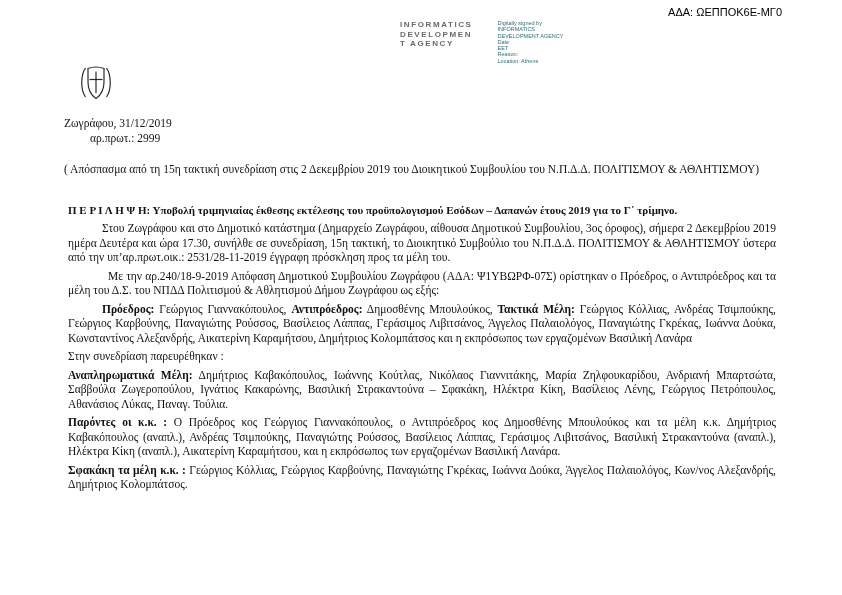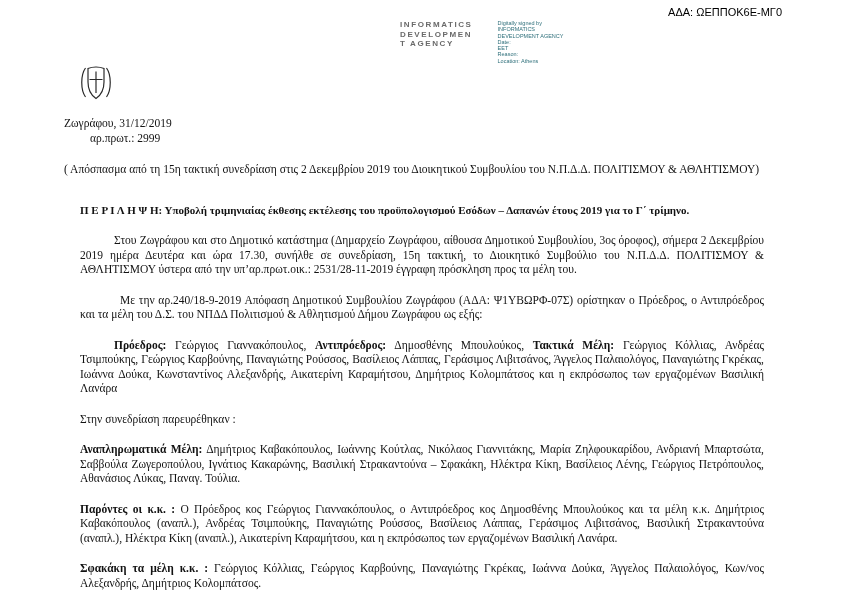--- a/index.html
+++ b/index.html
@@ -3,21 +3,20 @@
 <meta charset="utf-8">
 <style>
   html,body{margin:0;padding:0;background:#ffffff;}
   .page{
     position:relative;
     width:842px;height:595px;
     background:#ffffff;
     font-family:"Liberation Serif", serif;
     color:#121212;
     overflow:hidden;
-    border-radius:9px;
   }
   
   .ada{
     position:absolute;top:6px;right:60px;
     font-family:"Liberation Sans", sans-serif;
     font-size:11px;color:#000;
   }
   
   .stamp{position:absolute;left:400px;top:20px;display:flex;gap:25px;align-items:flex-start;}
   .stamp-agency{
@@ -38,21 +37,21 @@
     font-size:11.5px;line-height:14.5px;
   }
   .header-right .line2{padding-left:26px;}
   
   .content{
     position:absolute;top:162px;left:64px;right:62px;
     font-size:11.5px;line-height:14.5px;
   }
   .title{text-align:center;font-weight:bold;font-size:12px;}
   .subtitle{text-align:left;margin-bottom:26px;}
-  .content p{margin:16px;text-align:justify;}
+  .content p{margin:4px;text-align:justify;}
   .summary{font-weight:bold;font-size:11px;}
   .indent1{text-indent:34px;}
   .indent2{text-indent:40px;}
   .plain{text-align:center;}
   .gap{margin-top:15px;}
   b{font-weight:bold;}
 </style>
 </head>
 <body>
 

